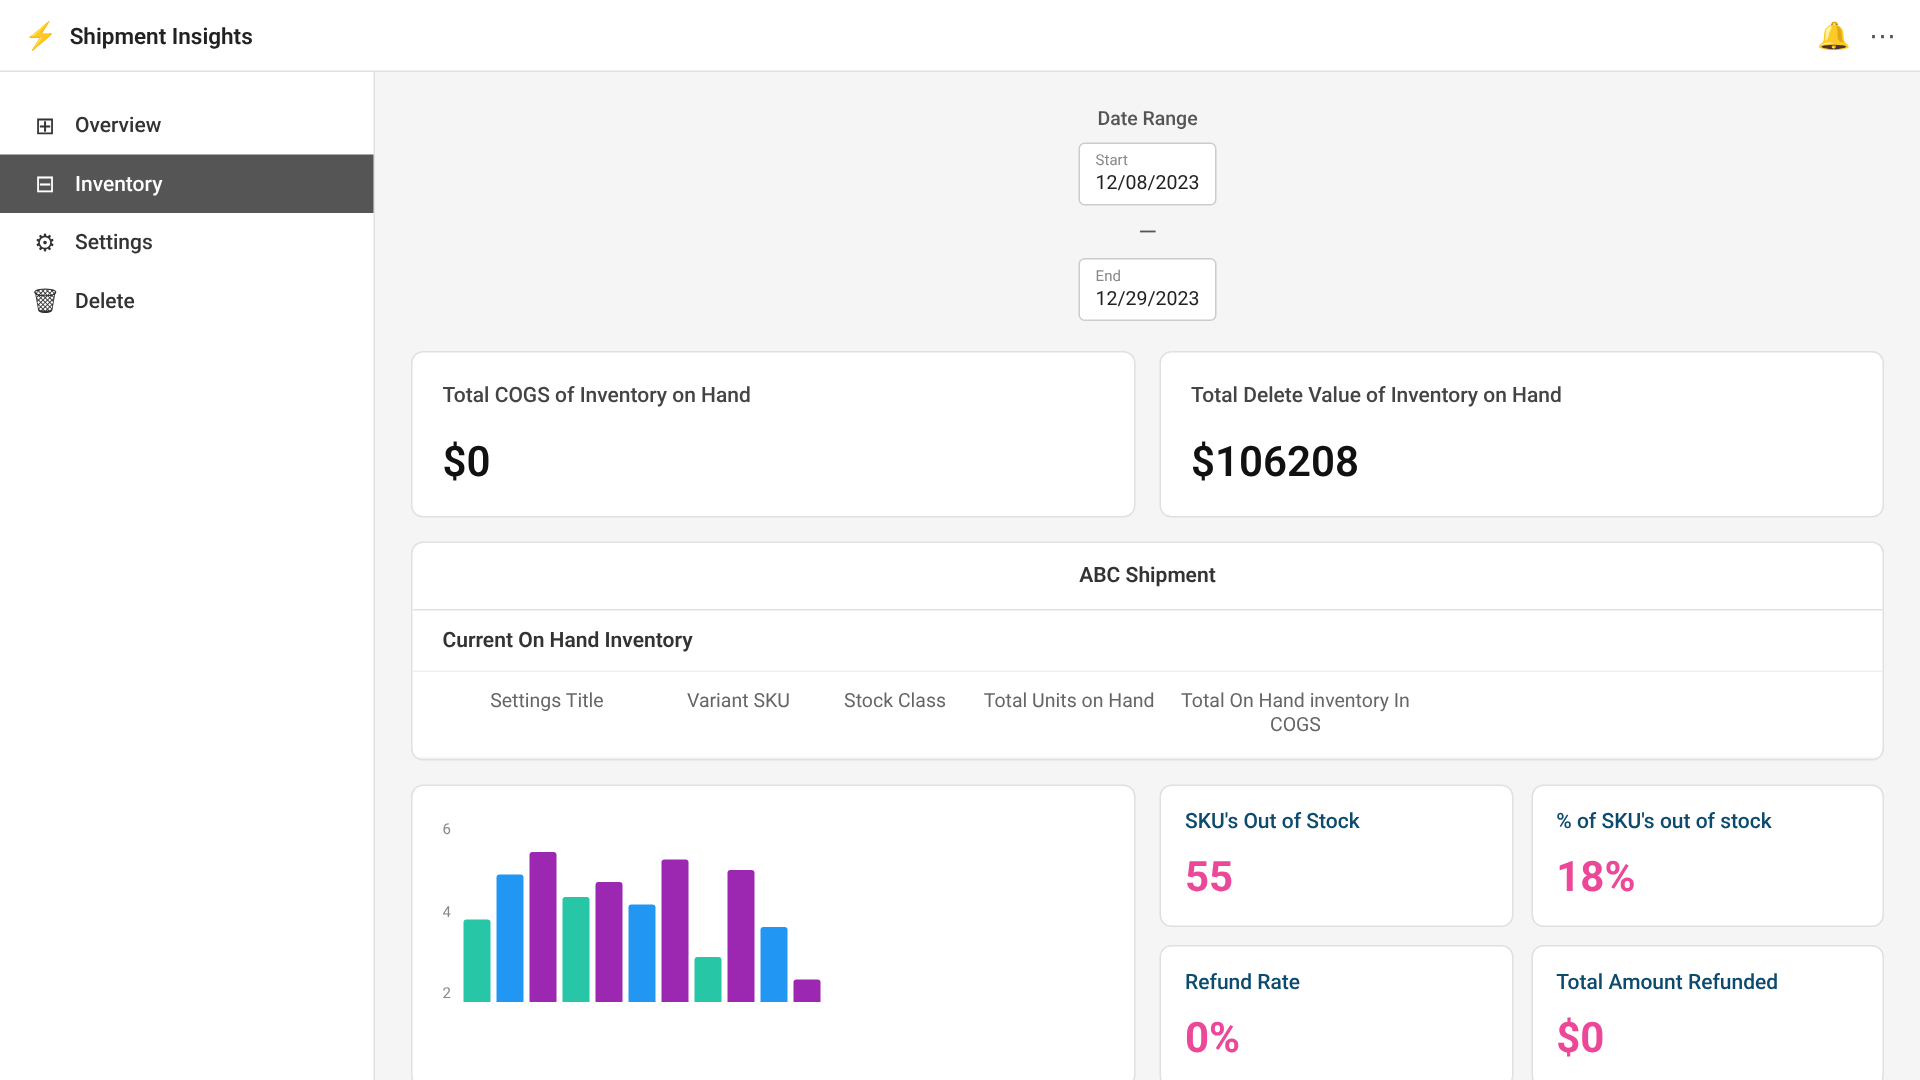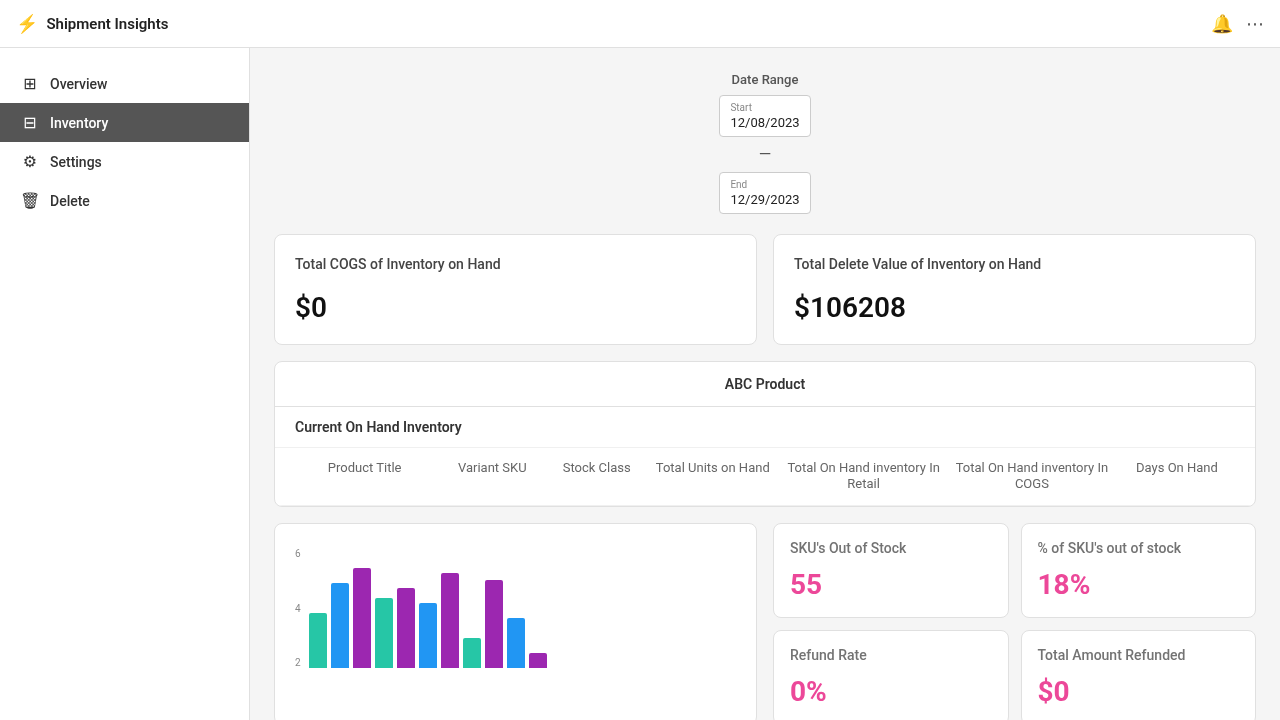--- a/index.html
+++ b/index.html
@@ -92,21 +92,21 @@
     
     .chart-container { padding: 8px 4px; }
     .chart-area { display: flex; align-items: flex-end; gap: 4px; height: 120px; position: relative; }
     .y-axis { display: flex; flex-direction: column; justify-content: space-between; height: 120px; margin-right: 4px; font-size: 10px; color: #888; }
     .bar { border-radius: 2px 2px 0 0; }
 
     .metric-card {
       background: #fff; border: 1px solid #e0e0e0; border-radius: 8px;
       padding: 16px;
     }
-    .metric-title { font-size: 14px; color: #737373; font-weight: 500; margin-bottom: 12px; }
+    .metric-title { font-size: 14px; color: #0c4a6e; font-weight: 500; margin-bottom: 12px; }
     .metric-value { font-size: 28px; font-weight: 700; color: #ec4899; }
 
     
     .lightning { color: #5b7ff7; font-size: 18px; }
   </style>
 </head>
 <body>
 
 <div class="topbar">
   <div class="topbar-left">
@@ -160,30 +160,28 @@
         <div class="card-title">Total COGS of Inventory on Hand</div>
         <div class="card-value">$0</div>
       </div>
       <div class="stat-card">
         <div class="card-title">Total Delete Value of Inventory on Hand</div>
         <div class="card-value">$106208</div>
       </div>
     </div>
 
     <div class="abc-section">
-      <div class="abc-section-title">ABC Product</div>
+      <div class="abc-section-title">ABC Shipment</div>
       <div class="abc-sub-title">Current On Hand Inventory</div>
       <div class="table-header">
-        <div class="table-header-cell">Product Title</div>
+        <div class="table-header-cell">Settings Title</div>
         <div class="table-header-cell">Variant SKU</div>
         <div class="table-header-cell">Stock Class</div>
         <div class="table-header-cell">Total Units on Hand</div>
-        <div class="table-header-cell">Total On Hand inventory In Retail</div>
         <div class="table-header-cell">Total On Hand inventory In COGS</div>
-        <div class="table-header-cell">Days On Hand</div>
       </div>
     </div>
 
     <div class="bottom-row">
 
       <div class="bottom-left">
         <div class="abc-class-card">
           <div class="chart-container">
             <div style="display:flex; gap:4px;">
               <div class="y-axis">

